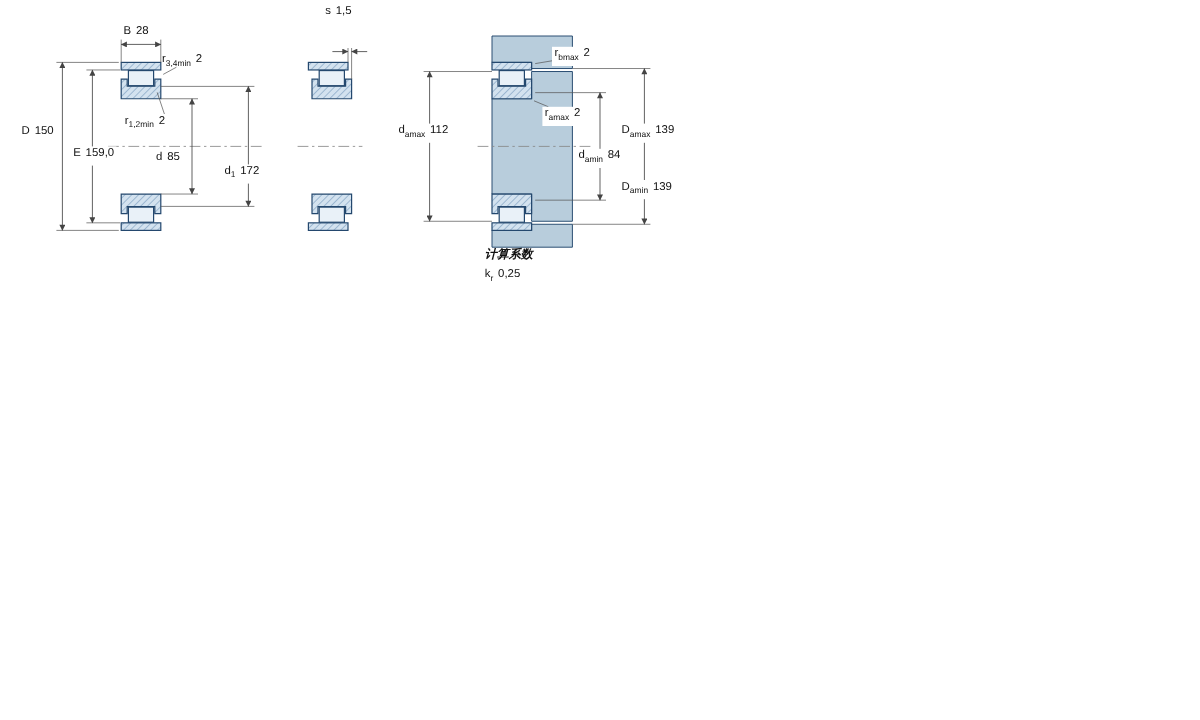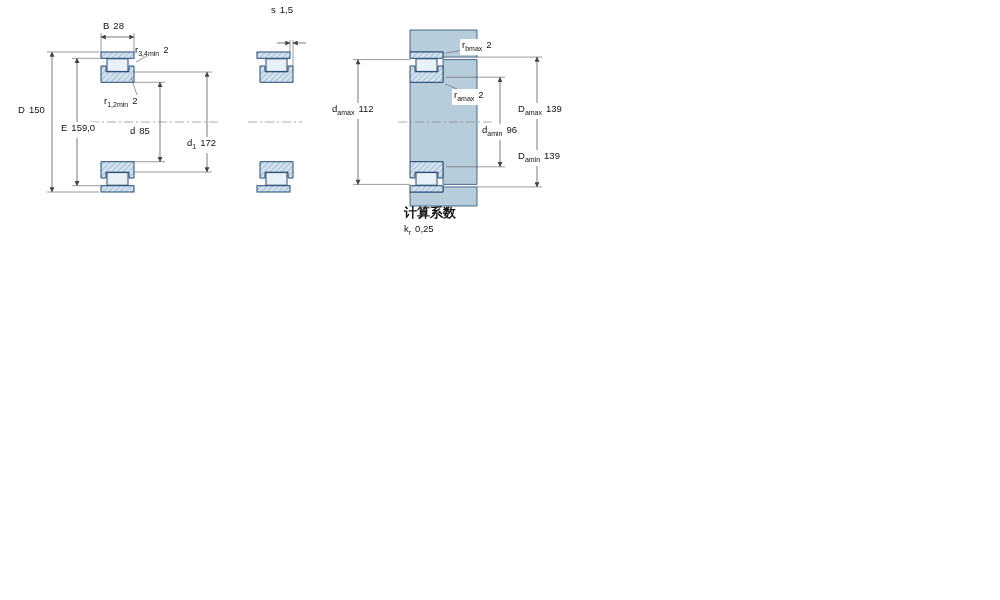--- a/index.html
+++ b/index.html
@@ -8,21 +8,21 @@
     font-family:"Liberation Sans", sans-serif; overflow:hidden;
   }
   svg { position:absolute; left:0; top:0; }
   .lbl {
     position:absolute; font-size:9.5px; color:#111; white-space:nowrap;
     line-height:12px; z-index:2;
   }
   .lbl.bg { background:#fff; padding:0 2px; }
   .lbl sub { font-size:7px; }
   .lbl .v { padding-left:4px; }
-  .lbl.title { font-weight:bold; font-size:13px; }
+  .lbl.title { font-weight:bold; font-size:10px;font-style:italic; }
   .outline { stroke:#24486e; stroke-width:1; }
   .dimline { stroke:#444; stroke-width:0.7; fill:none; }
   .extline { stroke:#555; stroke-width:0.6; fill:none; }
   .cline { stroke:#888; stroke-width:0.7; fill:none; stroke-dasharray:9 3 2 3; }
 </style>
 </head>
 <body>
 
 <div id="stage">
 
@@ -150,21 +150,21 @@
   <div class="lbl bg" style="left:460px; top:39px;">
     <span>r</span><sub>bmax</sub><span class="v">2</span>
   </div>
   <div class="lbl bg" style="left:330px; top:103px;">
     <span>d</span><sub>amax</sub><span class="v">112</span>
   </div>
   <div class="lbl bg" style="left:452px; top:89px;">
     <span>r</span><sub>amax</sub><span class="v">2</span>
   </div>
   <div class="lbl bg" style="left:480px; top:124px;">
-    <span>d</span><sub>amin</sub><span class="v">96</span>
+    <span>d</span><sub>amin</sub><span class="v">84</span>
   </div>
   <div class="lbl bg" style="left:516px; top:103px;">
     <span>D</span><sub>amax</sub><span class="v">139</span>
   </div>
   <div class="lbl bg" style="left:516px; top:150px;">
     <span>D</span><sub>amin</sub><span class="v">139</span>
   </div>
 
   <div class="lbl title" style="left:404px; top:207px;">
     <span>计算系数</span>

